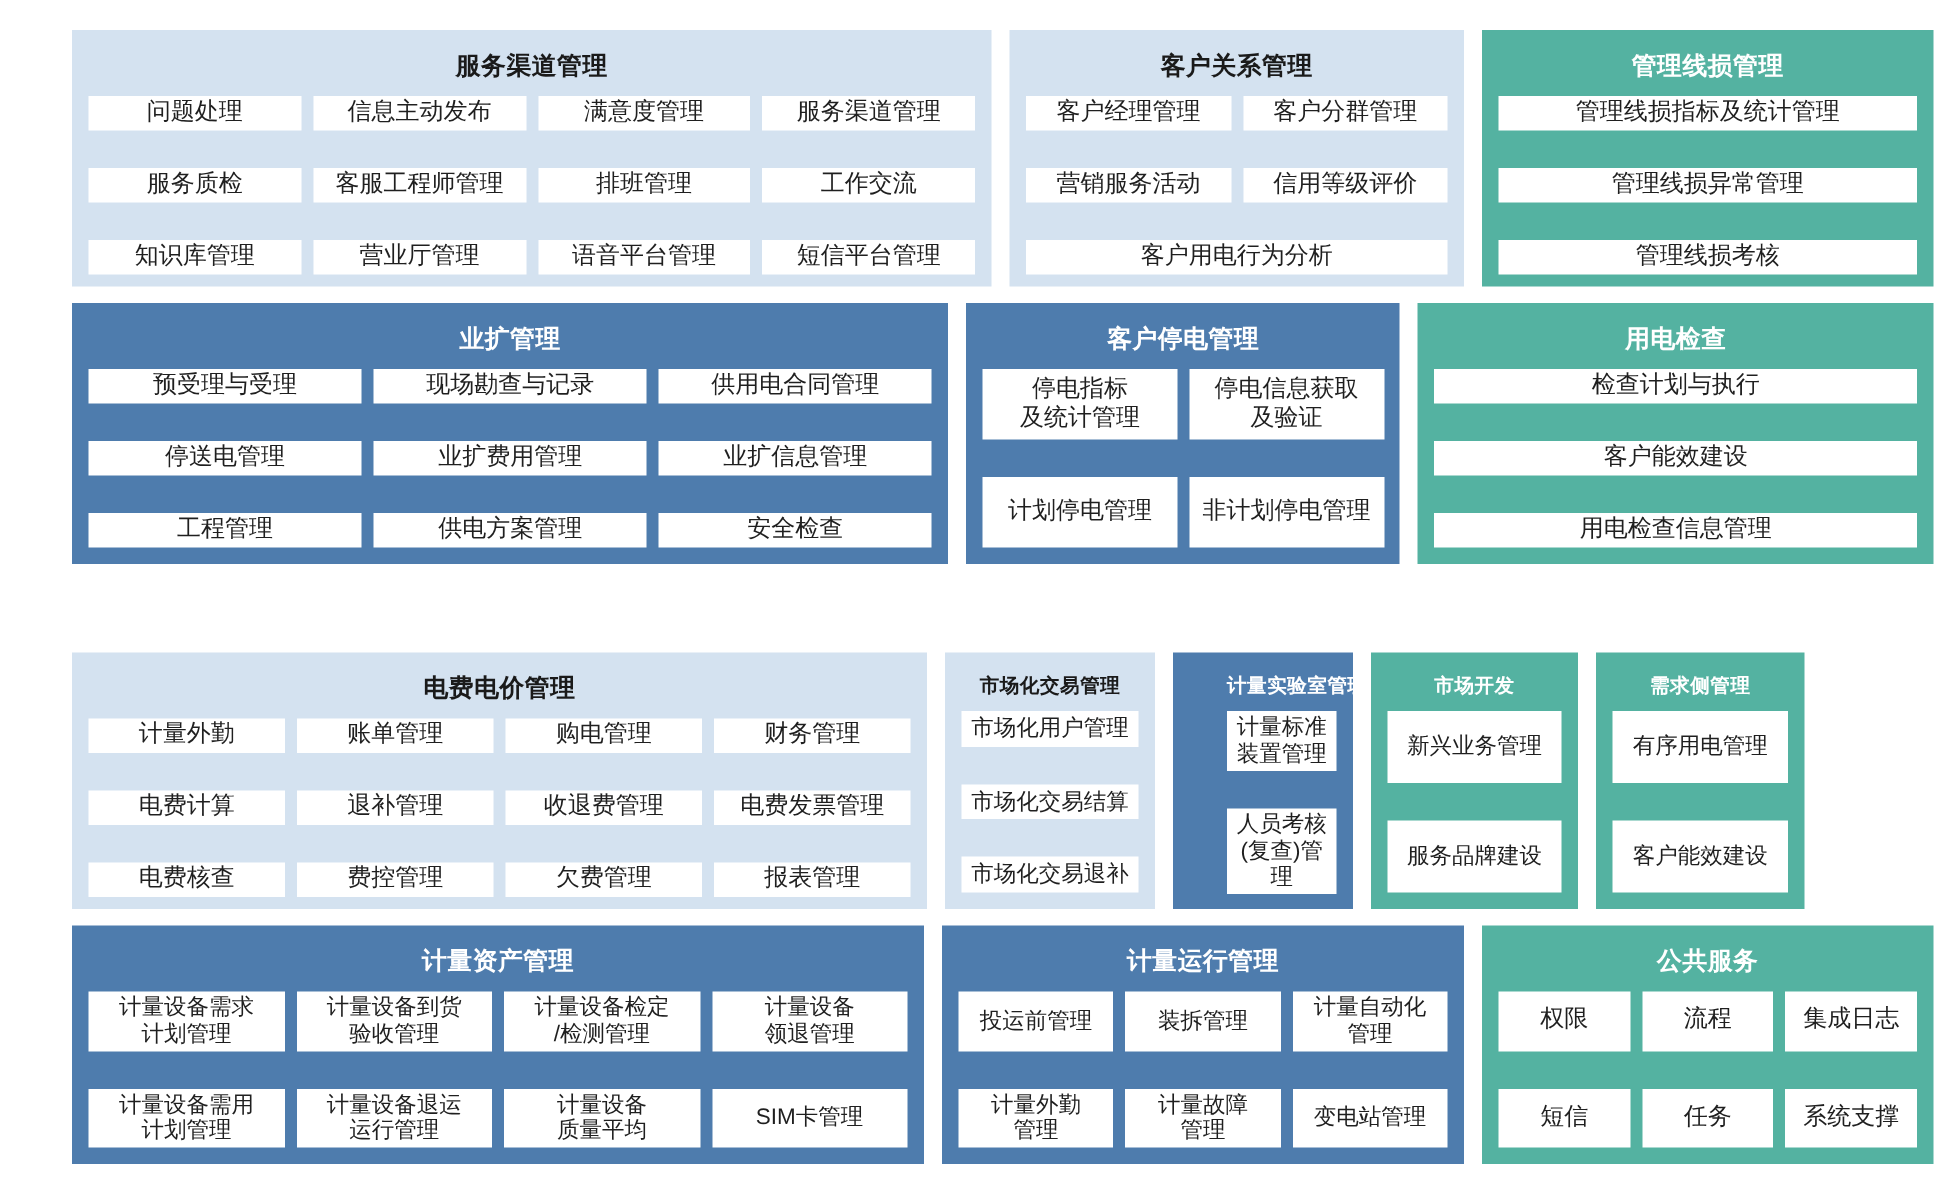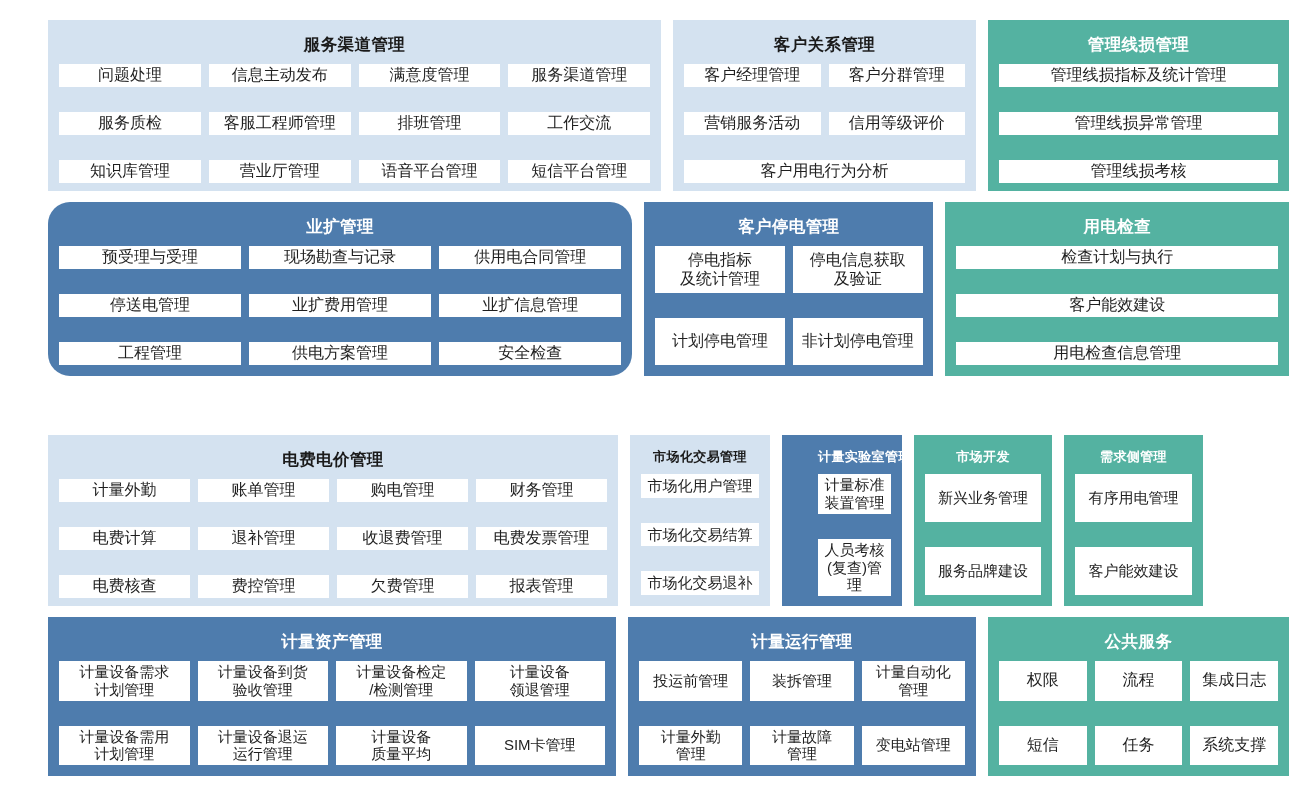--- a/index.html
+++ b/index.html
@@ -61,21 +61,21 @@
     box-sizing:border-box;
     white-space:pre-line;
   }
   .tile.small{font-size:15px;}
 
   
   .w-a{width:613px;}
   .w-b{width:303px;}
   .w-c{width:301px;}
 
-  .w-d{width:613px;border-radius:22px;}
+  .w-d{width:613px;}
   .w-e{width:303px;justify-content:space-between;}
   .w-f{width:360px;}
 
   .w-g{width:570px;}
   .w-h{width:140px;}
   .w-i{width:120px;padding-left:36px;}
   .w-j{width:138px;}
   .w-k{width:139px;}
 
   .w-l{width:568px;}

